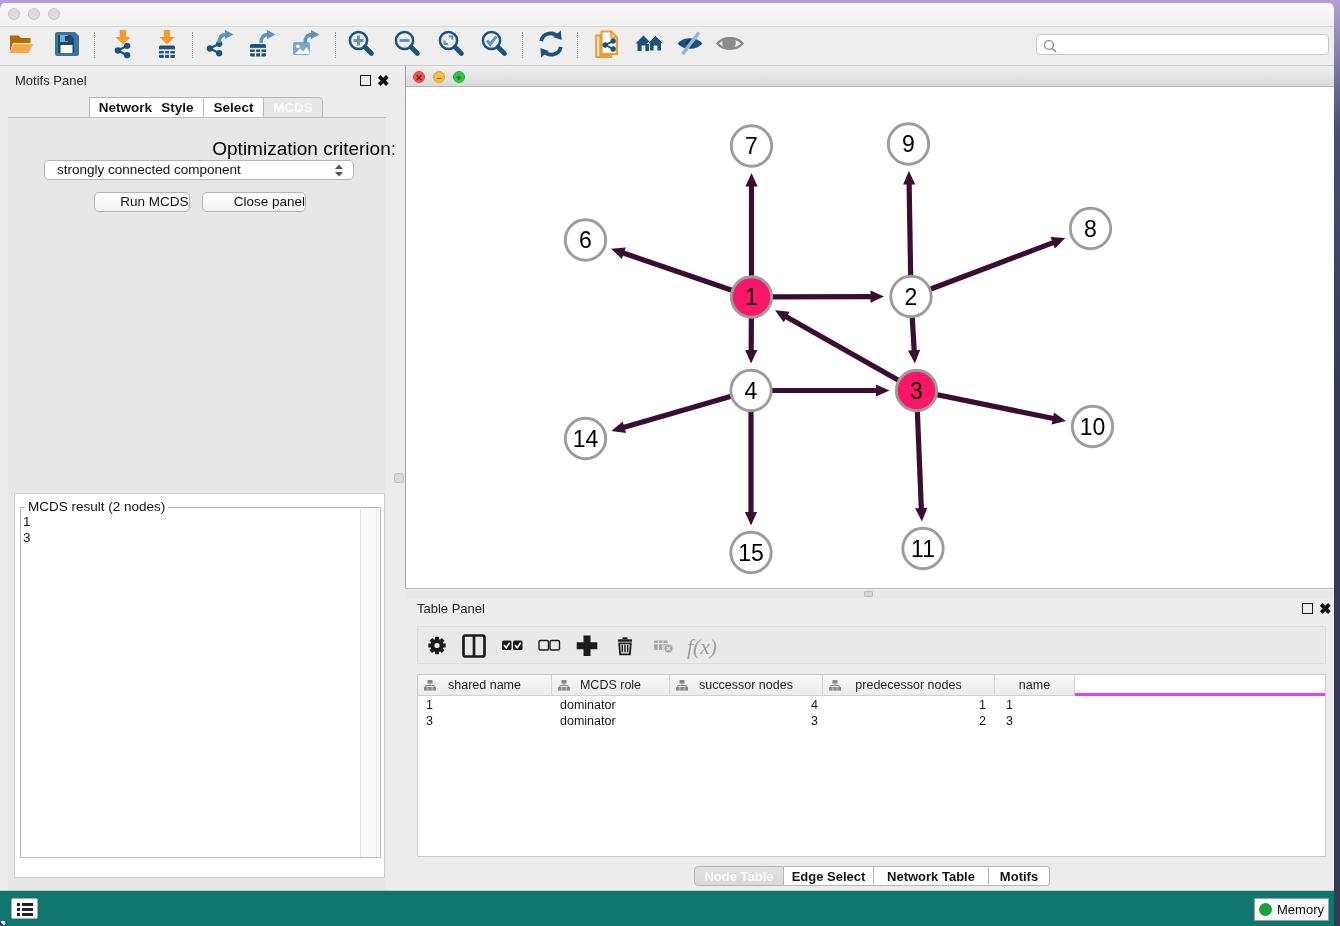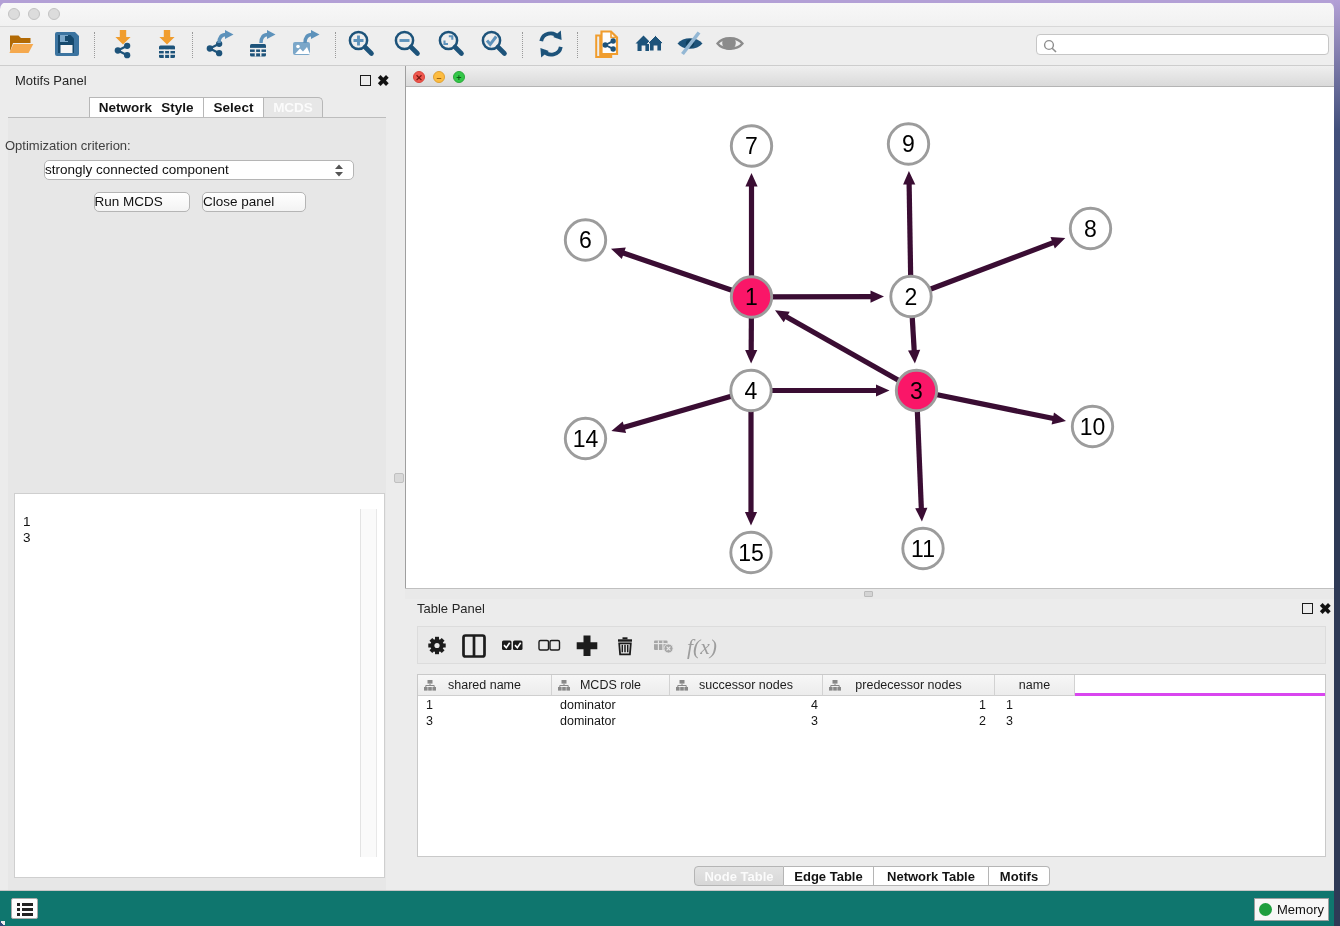--- a/index.html
+++ b/index.html
@@ -13,23 +13,23 @@
 #toolbar{left:0;top:27px;width:1334px;height:39px;background:#eeeeee;border-bottom:1px solid #cdcdcd}
 .tbi{position:absolute;top:5px}
 .vsep{position:absolute;top:5px;height:26px;width:1px;border-left:1px dotted #9a9a9a}
 #search{position:absolute;left:1036px;top:7px;width:293px;height:21px;background:#fff;border:1px solid #c6c6c6;border-radius:4px}
 #cpanel{left:0;top:66px;width:391px;height:824px;background:#ececec}
 #cpanel .hdr{position:absolute;left:15px;top:7px;font-size:13px;color:#262626}
 .wicon{position:absolute;width:11px;height:11px;border:1.5px solid #1b1b1b;background:transparent}
 .xicon{position:absolute;font-size:15px;font-weight:bold;color:#111;line-height:11px}
 .tab{position:absolute;top:31px;height:21px;background:#fff;border:1px solid #b7b7b7;border-left:none;font-size:13.5px;font-weight:bold;color:#141414;text-align:center;line-height:19px}
 #tabpane{position:absolute;left:8px;top:51px;width:378px;height:829px;background:#e7e7e7;border-top:1px solid #bdbdbd}
-#optlab{position:absolute;width:391px;top:20px;text-align:left;font-size:13px;color:#404040}
-#combo{position:absolute;top:42px;width:310px;height:20px;background:#fff;border:1px solid #b5b5b5;border-radius:5px;font-size:13.5px;color:#111;line-height:18px;padding-left:0}
-.btn{position:absolute;top:74px;height:20px;background:linear-gradient(#ffffff,#f3f3f3);border:1px solid #b5b5b5;border-radius:5px;font-size:13.5px;color:#111;text-align:left;line-height:18px}
+#optlab{position:absolute;width:391px;top:20px;text-align:right;font-size:19px;color:#000000}
+#combo{position:absolute;top:42px;width:310px;height:20px;background:#fff;border:1px solid #b5b5b5;border-radius:5px;font-size:13.5px;color:#111;line-height:18px;padding-left:12px}
+.btn{position:absolute;top:74px;height:20px;background:linear-gradient(#ffffff,#f3f3f3);border:1px solid #b5b5b5;border-radius:5px;font-size:13.5px;color:#111;text-align:right;line-height:18px}
 #results{position:absolute;top:375px;width:371px;height:385px;background:#fff;border:1px solid #cfcfcf}
 #fieldset{position:absolute;left:5px;top:13px;width:361px;height:351px;border:1px solid #b9b9b9}
 #legend{position:absolute;left:4px;top:-9px;background:#fff;padding:0 3px;font-size:13.5px;color:#111}
 #resscroll{position:absolute;top:15px;width:17px;height:348px;background:#fafafa;border-left:1px solid #e3e3e3;border-right:1px solid #e8e8e8}
 #restext{position:absolute;left:8px;top:20px;font-size:13.5px;color:#111;line-height:16px}
 #netwin{left:405px;top:66px;width:929px;height:522px;border-left:1px solid #9f9f9f;background:#fff}
 #nettitle{position:absolute;left:0;top:0;width:928px;height:21px;background:linear-gradient(#efefef,#dadada);border-bottom:1px solid #b4b4b4}
 #nettitle .t{position:absolute;left:0;right:0;top:3px;text-align:center;font-size:13px;color:#1c1c1c}
 .mac{position:absolute;top:4.5px;width:12px;height:12px;border-radius:50%;font-size:9px;font-weight:bold;text-align:center;line-height:12px}
 #hsplit{left:405px;top:588px;width:929px;height:11px;background:#e9e9e9;border-top:1px solid #c0c0c0}
@@ -187,20 +187,23 @@
   <div id="tabpane">
     <div id="optlab" style="left:-3px">Optimization criterion:</div>
     <div id="combo" style="left:36px">strongly connected component
       <svg style="position:absolute;right:9px;top:3px" width="10" height="13" viewBox="0 0 10 13">
           <path d="M1,5 L5,0.5 L9,5 z M1,8 L5,12.5 L9,8 z" fill="#555"></path>
         </svg>
     </div>
     <div class="btn" style="left:85.5px;width:96px">Run MCDS</div>
     <div class="btn" style="left:194px;width:104px">Close panel</div>
     <div id="results" style="left:6px">
+      <div id="fieldset">
+          <div id="legend">MCDS result (2 nodes)</div>
+        </div>
       <div id="restext">1<br>3</div>
       <div id="resscroll" style="right:7px"></div>
     </div>
   </div>
 </div>
 <div class="abs" id="netwin">
   <div id="nettitle">
     <div class="mac" style="left:7px;background:#f0574e;border:1px solid #d8453c;color:#73160f">✕</div>
     <div class="mac" style="left:27px;background:#fdbc40;border:1px solid #dfa133;color:#985d0d">–</div>
     <div class="mac" style="left:47px;background:#33c748;border:1px solid #2aa83b;color:#0e5c17">+</div>
@@ -354,21 +357,21 @@
       <div class="td" style="left:252px;top:22px;width:148px;text-align:right">4</div>
       <div class="td" style="left:405px;top:22px;width:163px;text-align:right">1</div>
       <div class="td" style="left:588px;top:22px">1</div>
       <div class="td" style="left:8px;top:38px">3</div>
       <div class="td" style="left:142px;top:38px">dominator</div>
       <div class="td" style="left:252px;top:38px;width:148px;text-align:right">3</div>
       <div class="td" style="left:405px;top:38px;width:163px;text-align:right">2</div>
       <div class="td" style="left:588px;top:38px">3</div>
   </div>
   <div class="btab" style="left:289px;width:90px;background:linear-gradient(#e3e3e3,#d7d7d7);color:#fbfbfb;border-left:1px solid #b5b5b5;border-radius:4px 0 0 4px">Node Table</div>
-    <div class="btab" style="left:379px;width:90px">Edge Table</div>
+    <div class="btab" style="left:379px;width:90px">Edge Select</div>
     <div class="btab" style="left:469px;width:115px">Network Table</div>
     <div class="btab" style="left:584px;width:61px;border-radius:0 4px 4px 0">Motifs</div>
 </div>
 <div class="abs" id="statusbar">
   <div id="listbtn">
       <svg style="position:absolute;left:5px;top:3.5px" width="16" height="13" viewBox="0 0 16 13">
         <rect x="0" y="0" width="3" height="3" fill="#222"></rect>
         <rect x="5" y="0" width="11" height="3" fill="#222"></rect>
         <rect x="0" y="5" width="3" height="3" fill="#222"></rect>
         <rect x="5" y="5" width="11" height="3" fill="#222"></rect>

